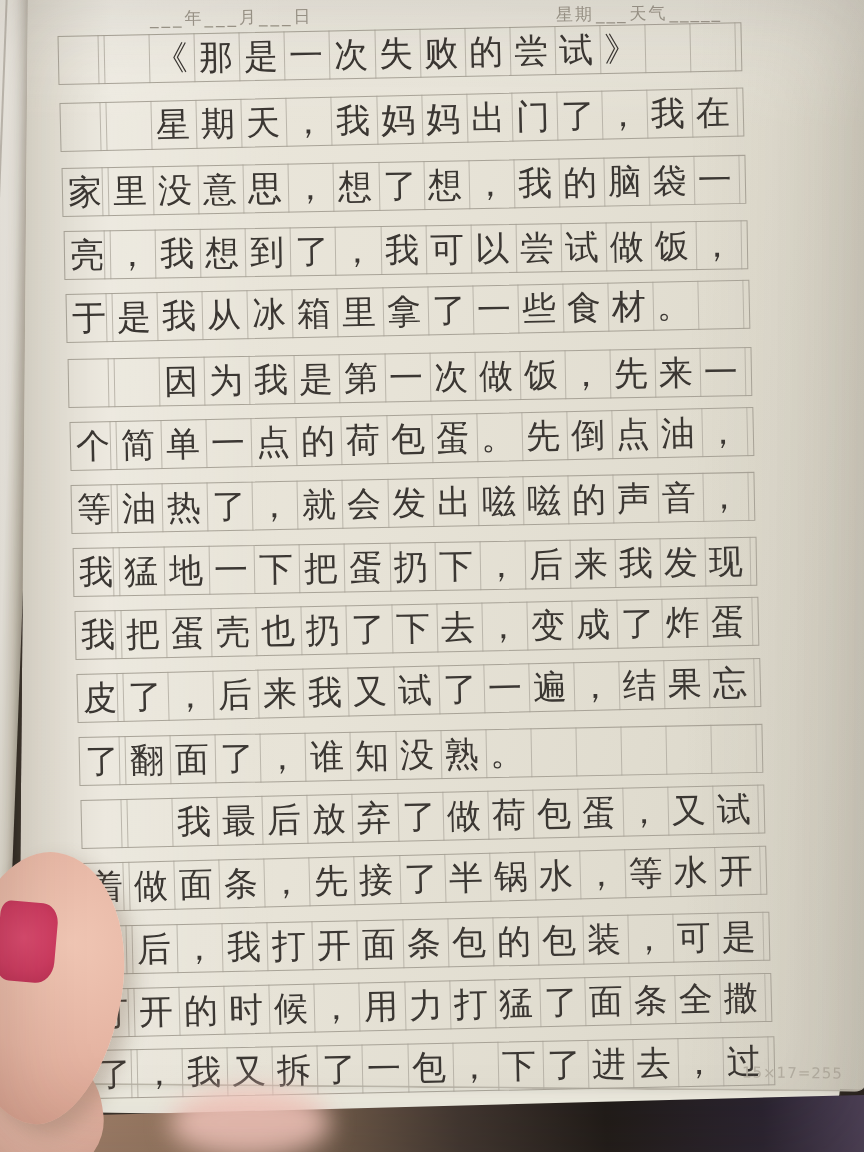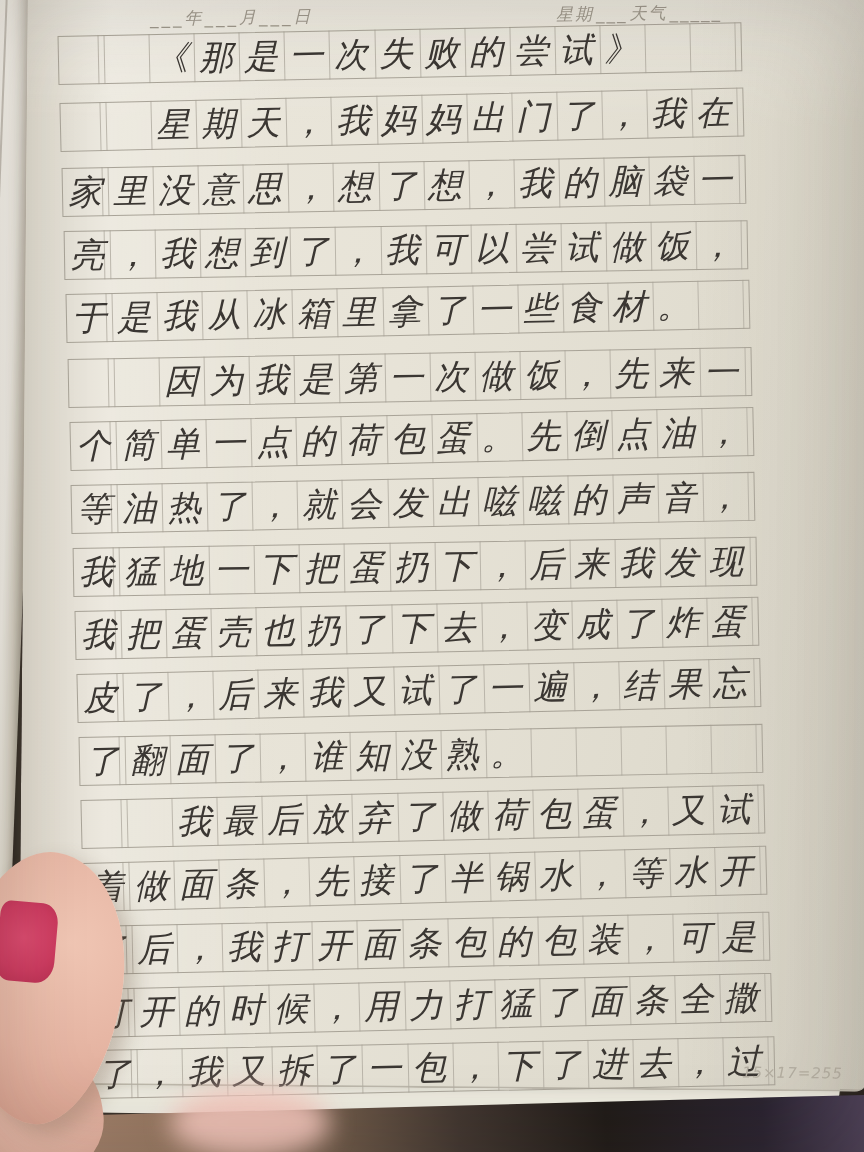--- a/index.html
+++ b/index.html
@@ -1,18 +1,18 @@
 <!DOCTYPE html>
 <html><head>
 <meta charset="utf-8">
 <style>
   html,body{margin:0;padding:0;}
   body{width:864px;height:1152px;overflow:hidden;background:#2a241f;
        font-family:"DejaVu Sans",sans-serif;}
-  .photo{position:relative;width:864px;height:1152px;overflow:hidden;font-style:italic;}
+  .photo{position:relative;width:864px;height:1152px;overflow:hidden;}
 
   
   .side-strip{position:absolute;left:-8px;top:-10px;width:54px;height:1190px;
     background:linear-gradient(90deg,#f4f1ea 0%,#efece4 62%,#d9d4c7 88%,#c3beb0 100%);
     transform:rotate(2.2deg);transform-origin:top left;}
   .side-strip .edge-line{position:absolute;left:14px;top:0;width:2px;height:100%;
     background:#9c968b;opacity:.55;}
 
   
   .page-curl{position:absolute;left:40px;top:1058px;width:800px;height:60px;

